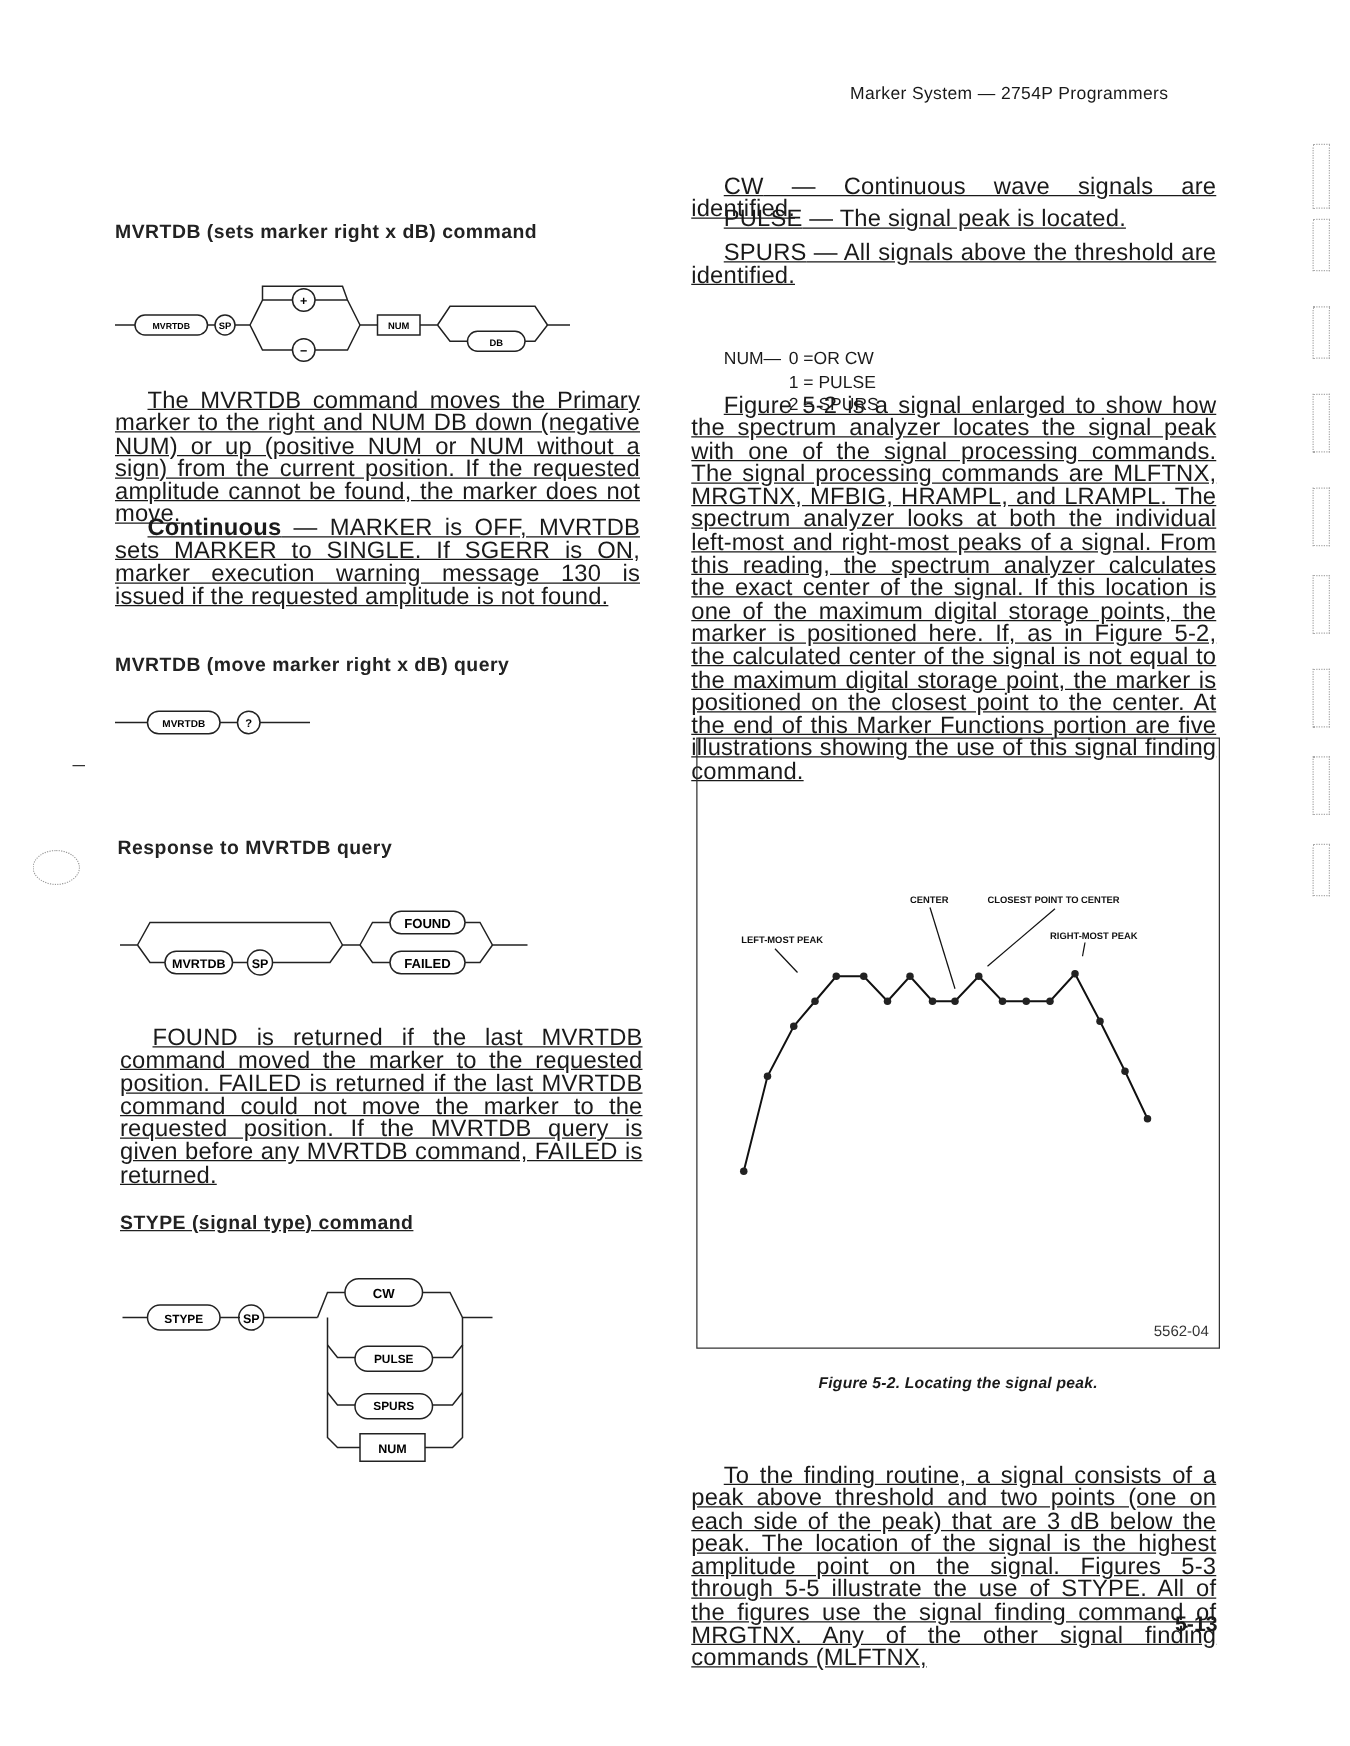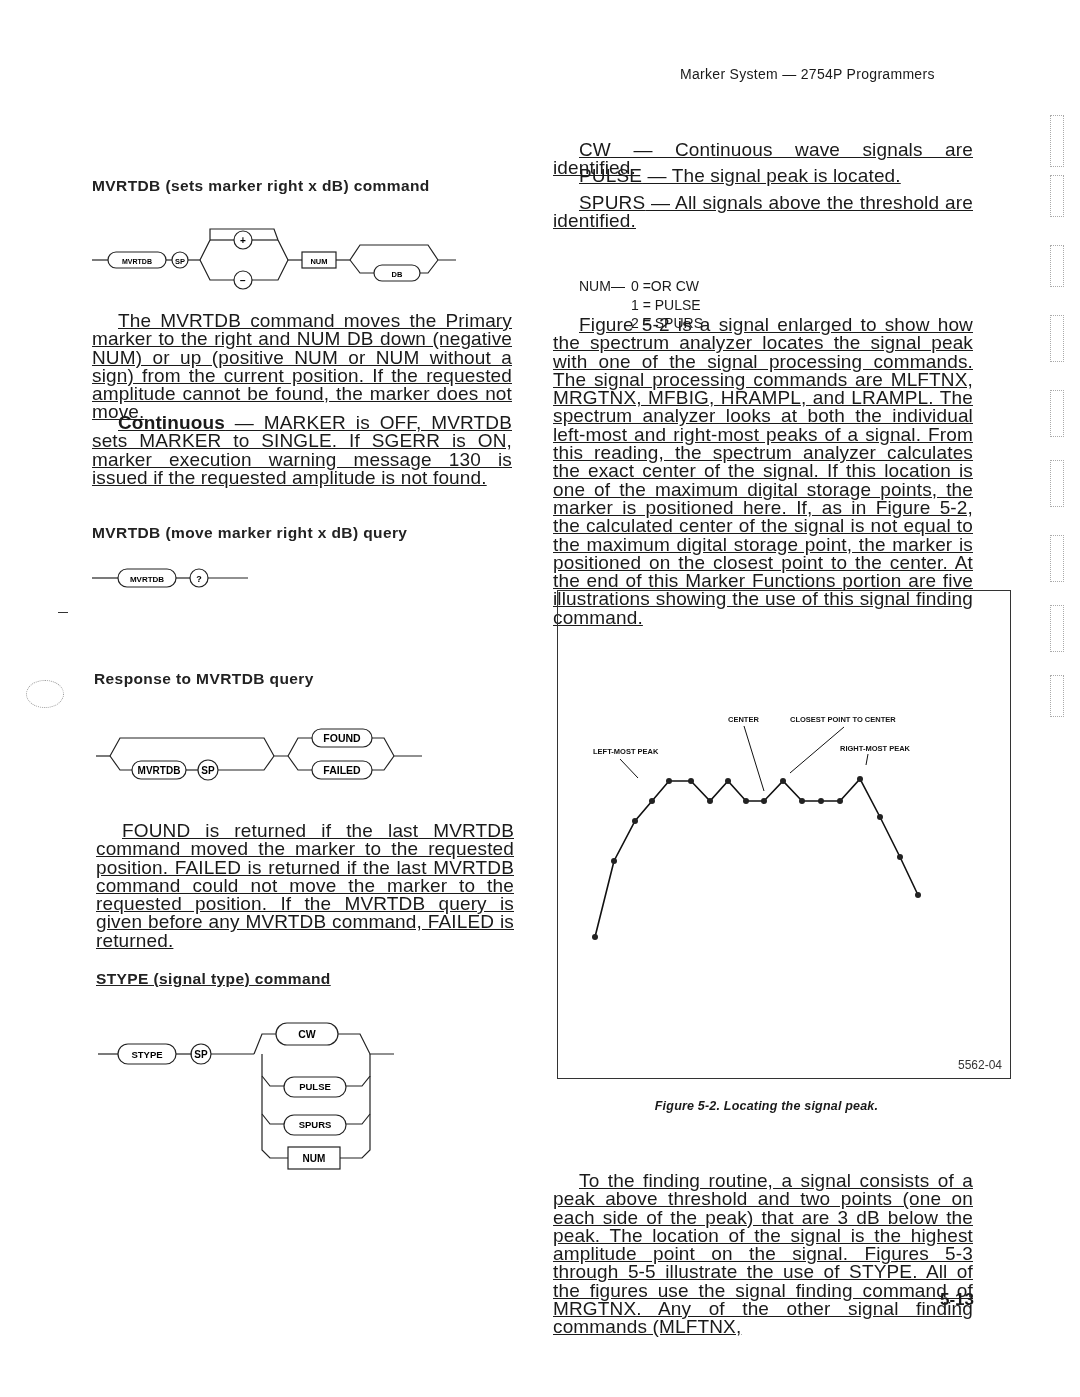--- a/index.html
+++ b/index.html
@@ -8,21 +8,21 @@
   .abs{position:absolute;}
   .hdr{left:680px;top:66px;font-size:14px;letter-spacing:0.3px;}
   .h2{font-size:15.5px;font-weight:bold;letter-spacing:0.4px;color:#222;}
   .para{font-size:19px;line-height:18.3px;text-align:justify;letter-spacing:0.15px;text-decoration:underline;}
   .para .ind{display:inline-block;width:26px;}
   .para b{font-weight:bold;}
   svg text{font-family:"Liberation Sans",sans-serif;font-weight:bold;}
   .numlist{font-size:14px;line-height:18.5px;}
   .numlist .row{display:flex;}
   .numlist .k{width:52px;}
-  .fig{left:557px;top:590px;width:454px;height:489px;border:1.5px solid #333;box-sizing:border-box;}
+  .fig{left:557px;top:590px;width:419px;height:489px;border:1.5px solid #333;box-sizing:border-box;}
   .figcap{left:557px;top:1099px;width:419px;text-align:center;font-size:12.5px;font-weight:bold;letter-spacing:0.2px;font-style:italic;}
   .figid{right:8px;bottom:6px;font-size:12px;color:#333;margin-left:36px;}
   .pagenum{left:940px;top:1290px;font-size:17px;font-weight:bold;}
   .scan{border:1px dotted #aaa;}
 </style>
 </head>
 <body>
 
 <div class="abs hdr">Marker System — 2754P Programmers</div>
 

